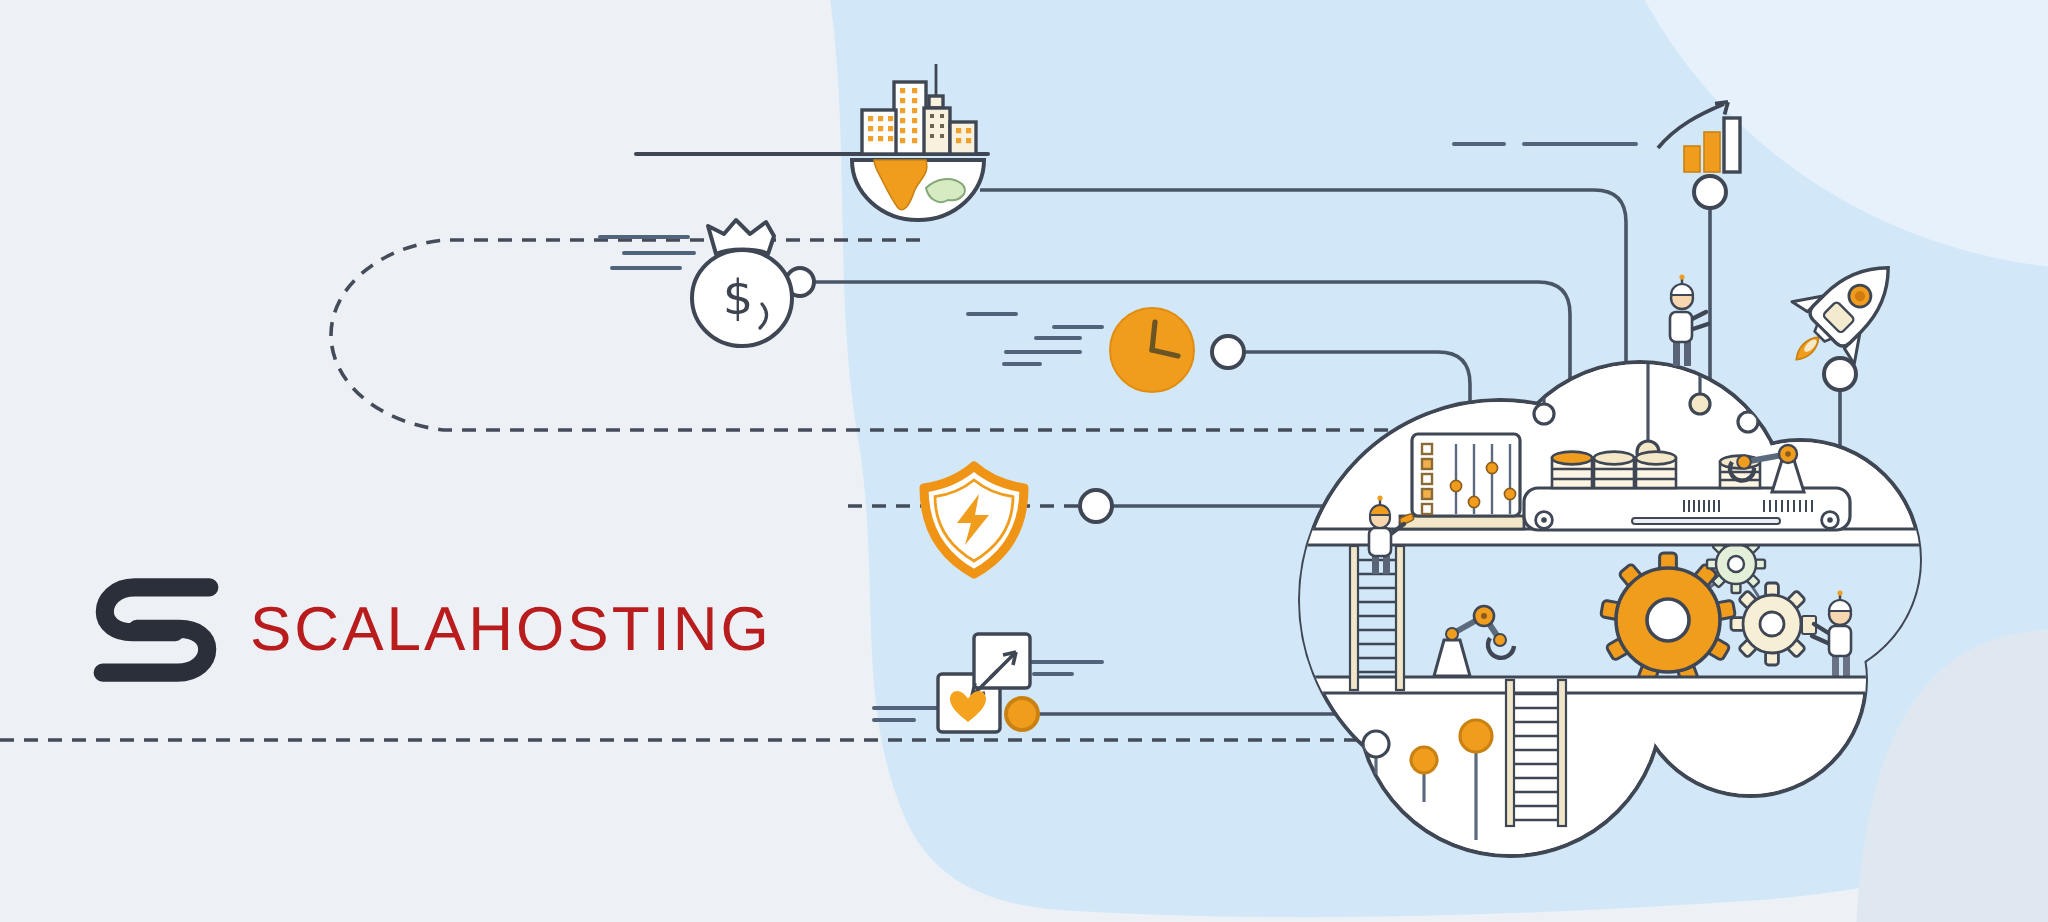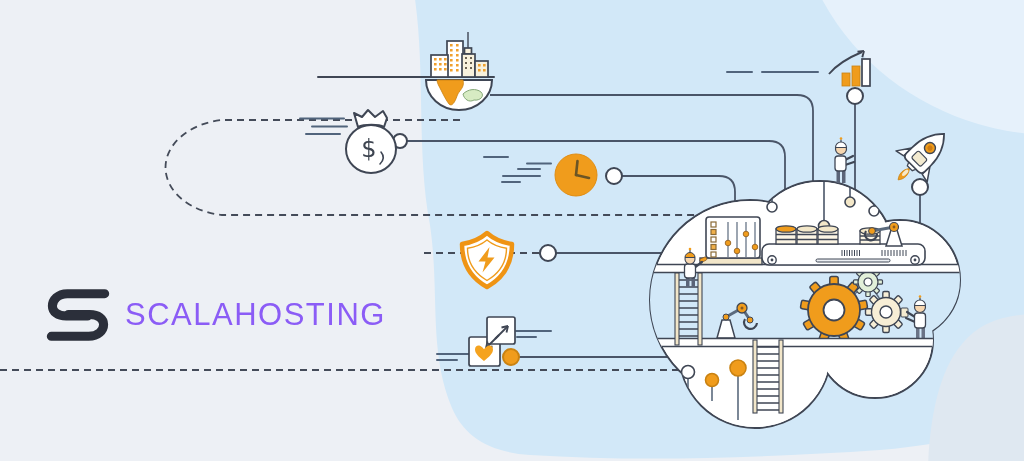--- a/index.html
+++ b/index.html
@@ -1,21 +1,21 @@
 <!DOCTYPE html>
 <html><head>
 <meta charset="utf-8">
 <style>
   html,body{margin:0;padding:0;background:#edf0f5;}
   .stage{position:relative;width:1024px;height:461px;overflow:hidden;background:#edf0f5;
          font-family:"Liberation Sans", sans-serif;}
   .stage svg.scene{position:absolute;left:0;top:0;}
   .logo{position:absolute;left:46px;top:286px;display:flex;align-items:center;gap:15px;}
   .logo .mark{width:64px;height:58px;}
-  .logo .word{font-size:31px;font-weight:500;letter-spacing:1.5px;color:#8b5cf6;}
+  .logo .word{font-size:31px;font-weight:500;letter-spacing:1.5px;color:#b91c1c;}
 </style>
 </head>
 <body>
 
 <div class="stage">
 
 <svg class="scene" width="1024" height="461" viewBox="0 0 1024 461">
 
   <defs>
     <clipPath id="cloudClip">

